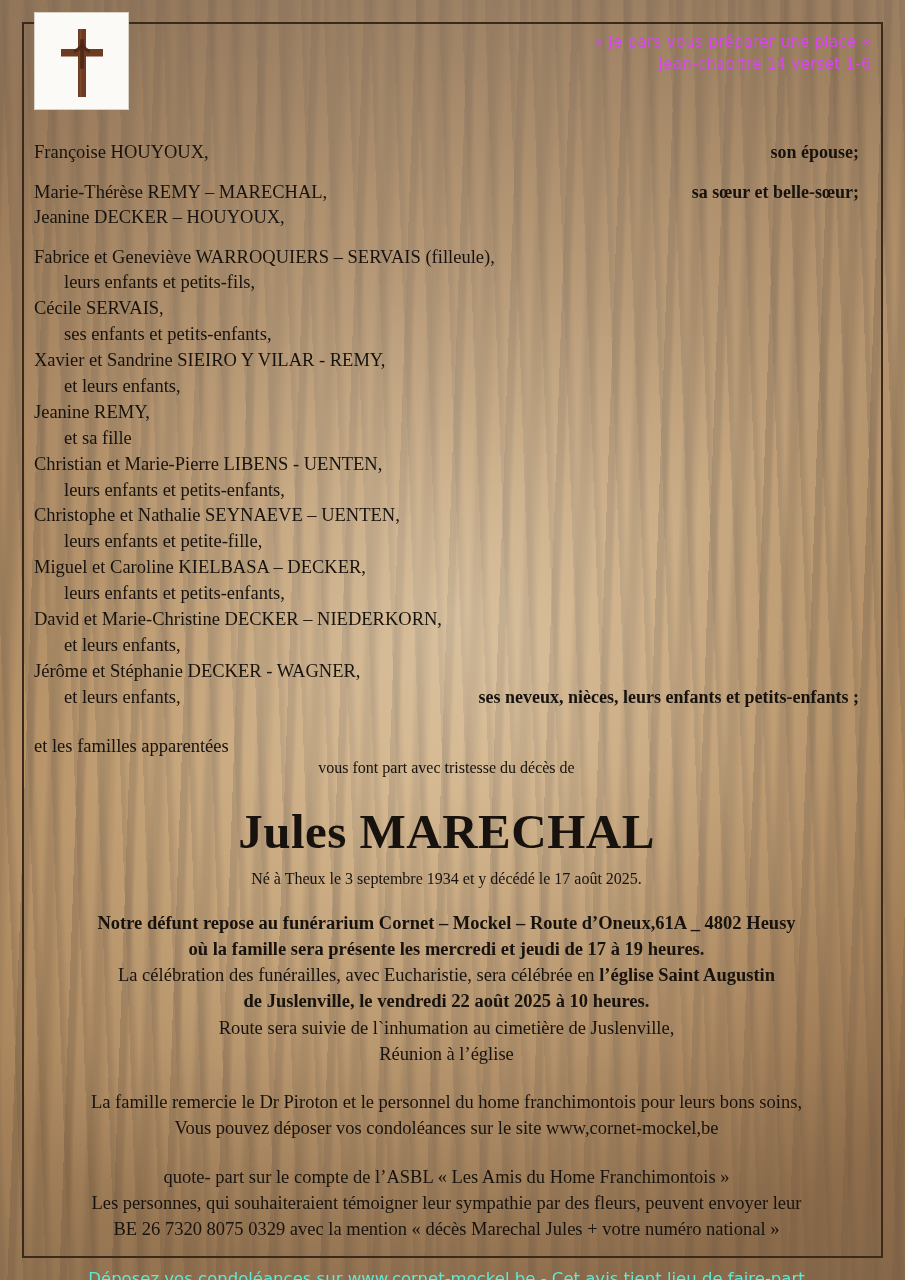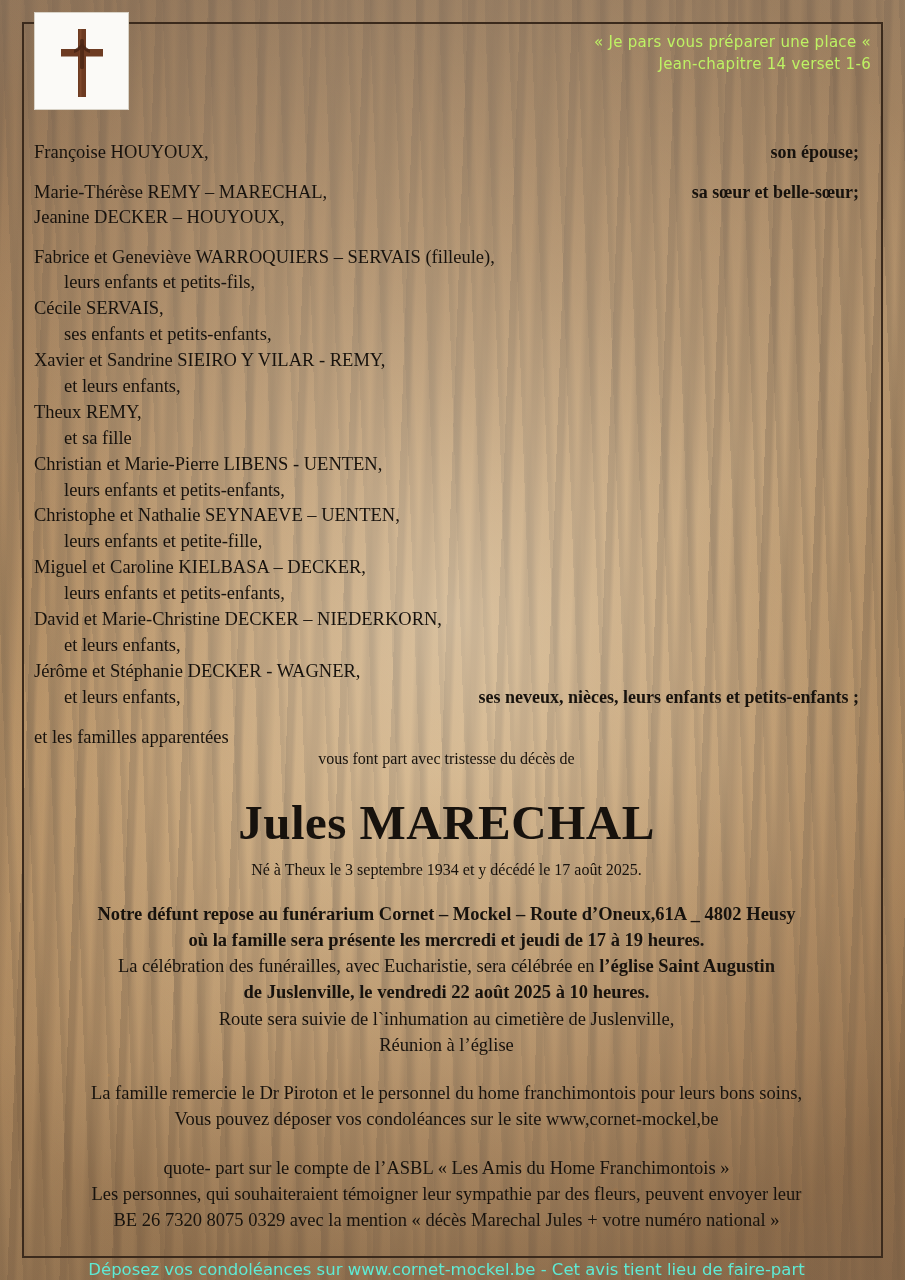--- a/index.html
+++ b/index.html
@@ -105,21 +105,21 @@
   }
 
   .verse {
     position: absolute;
     right: 34px;
     top: 32px;
     text-align: right;
     font-family: "DejaVu Sans", sans-serif;
     font-size: 15px;
     line-height: 1.45;
-    color: #bef264;
+    color: #d946ef;
     letter-spacing: 0.3px;
   }
 
   .body-block {
     position: absolute;
     left: 34px;
     right: 46px;
     top: 140px;
   }
 
@@ -146,21 +146,21 @@
   .kin-list { font-size: 18.5px; line-height: 1.40; }
   .kin-list .sub { padding-left: 30px; }
 
   .kin-last-row {
     display: flex;
     justify-content: space-between;
     align-items: baseline;
   }
   .kin-last-row .sub { padding-left: 30px; }
 
-  .apparentees { font-size: 18.5px; margin-top: 16px; }
+  .apparentees { font-size: 18.5px; margin-top: 25px; }
 
   .announce {
     text-align: center;
     font-size: 16px;
     margin-top: 2px;
   }
 
   .deceased-name {
     text-align: center;
     font-weight: bold;
@@ -234,21 +234,21 @@
 
       <div class="gap-sm"></div>
 
       <div class="kin-list">
         <div>Fabrice et Geneviève WARROQUIERS – SERVAIS (filleule),</div>
         <div class="sub">leurs enfants et petits-fils,</div>
         <div>Cécile SERVAIS,</div>
         <div class="sub">ses enfants et petits-enfants,</div>
         <div>Xavier et Sandrine   SIEIRO Y VILAR - REMY,</div>
         <div class="sub">et leurs enfants,</div>
-        <div>Theux REMY,</div>
+        <div>Jeanine REMY,</div>
         <div class="sub">et sa fille</div>
         <div>Christian et Marie-Pierre LIBENS - UENTEN,</div>
         <div class="sub">leurs enfants et petits-enfants,</div>
         <div>Christophe et Nathalie SEYNAEVE – UENTEN,</div>
         <div class="sub">leurs enfants et petite-fille,</div>
         <div>Miguel et Caroline KIELBASA – DECKER,</div>
         <div class="sub">leurs enfants et petits-enfants,</div>
         <div>David et Marie-Christine DECKER – NIEDERKORN,</div>
         <div class="sub">et leurs enfants,</div>
         <div>Jérôme et Stéphanie DECKER - WAGNER,</div>

